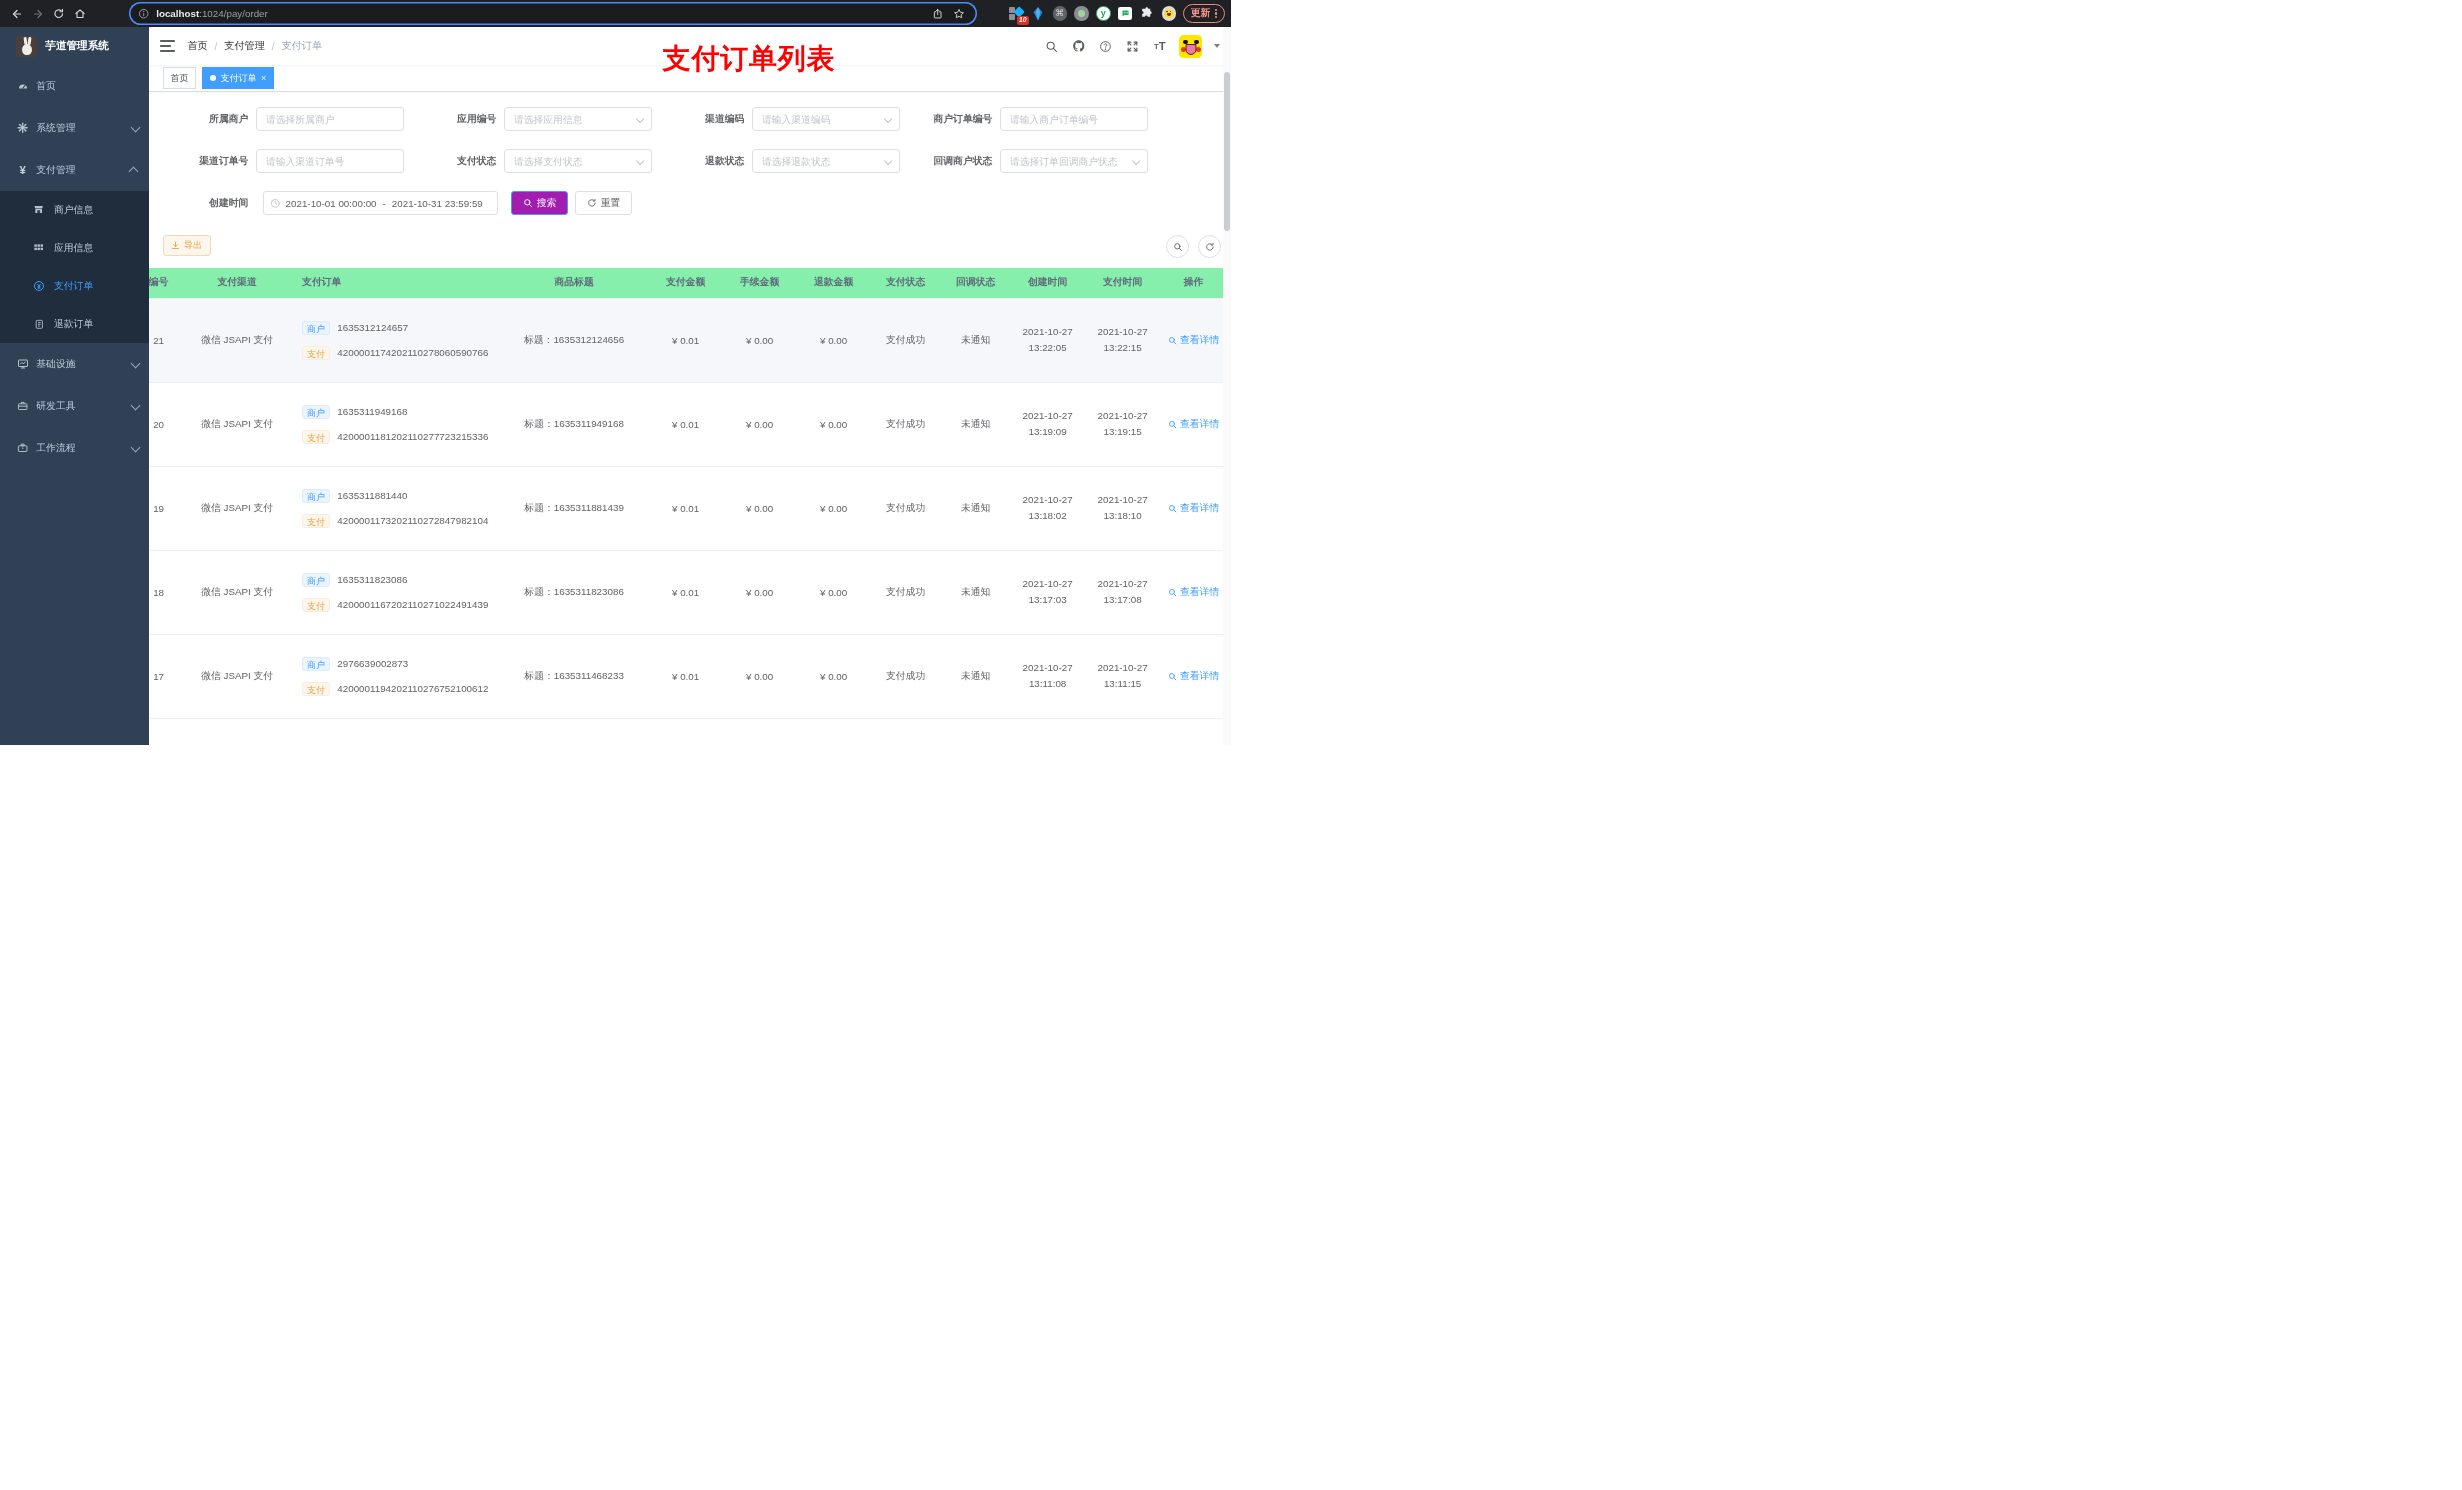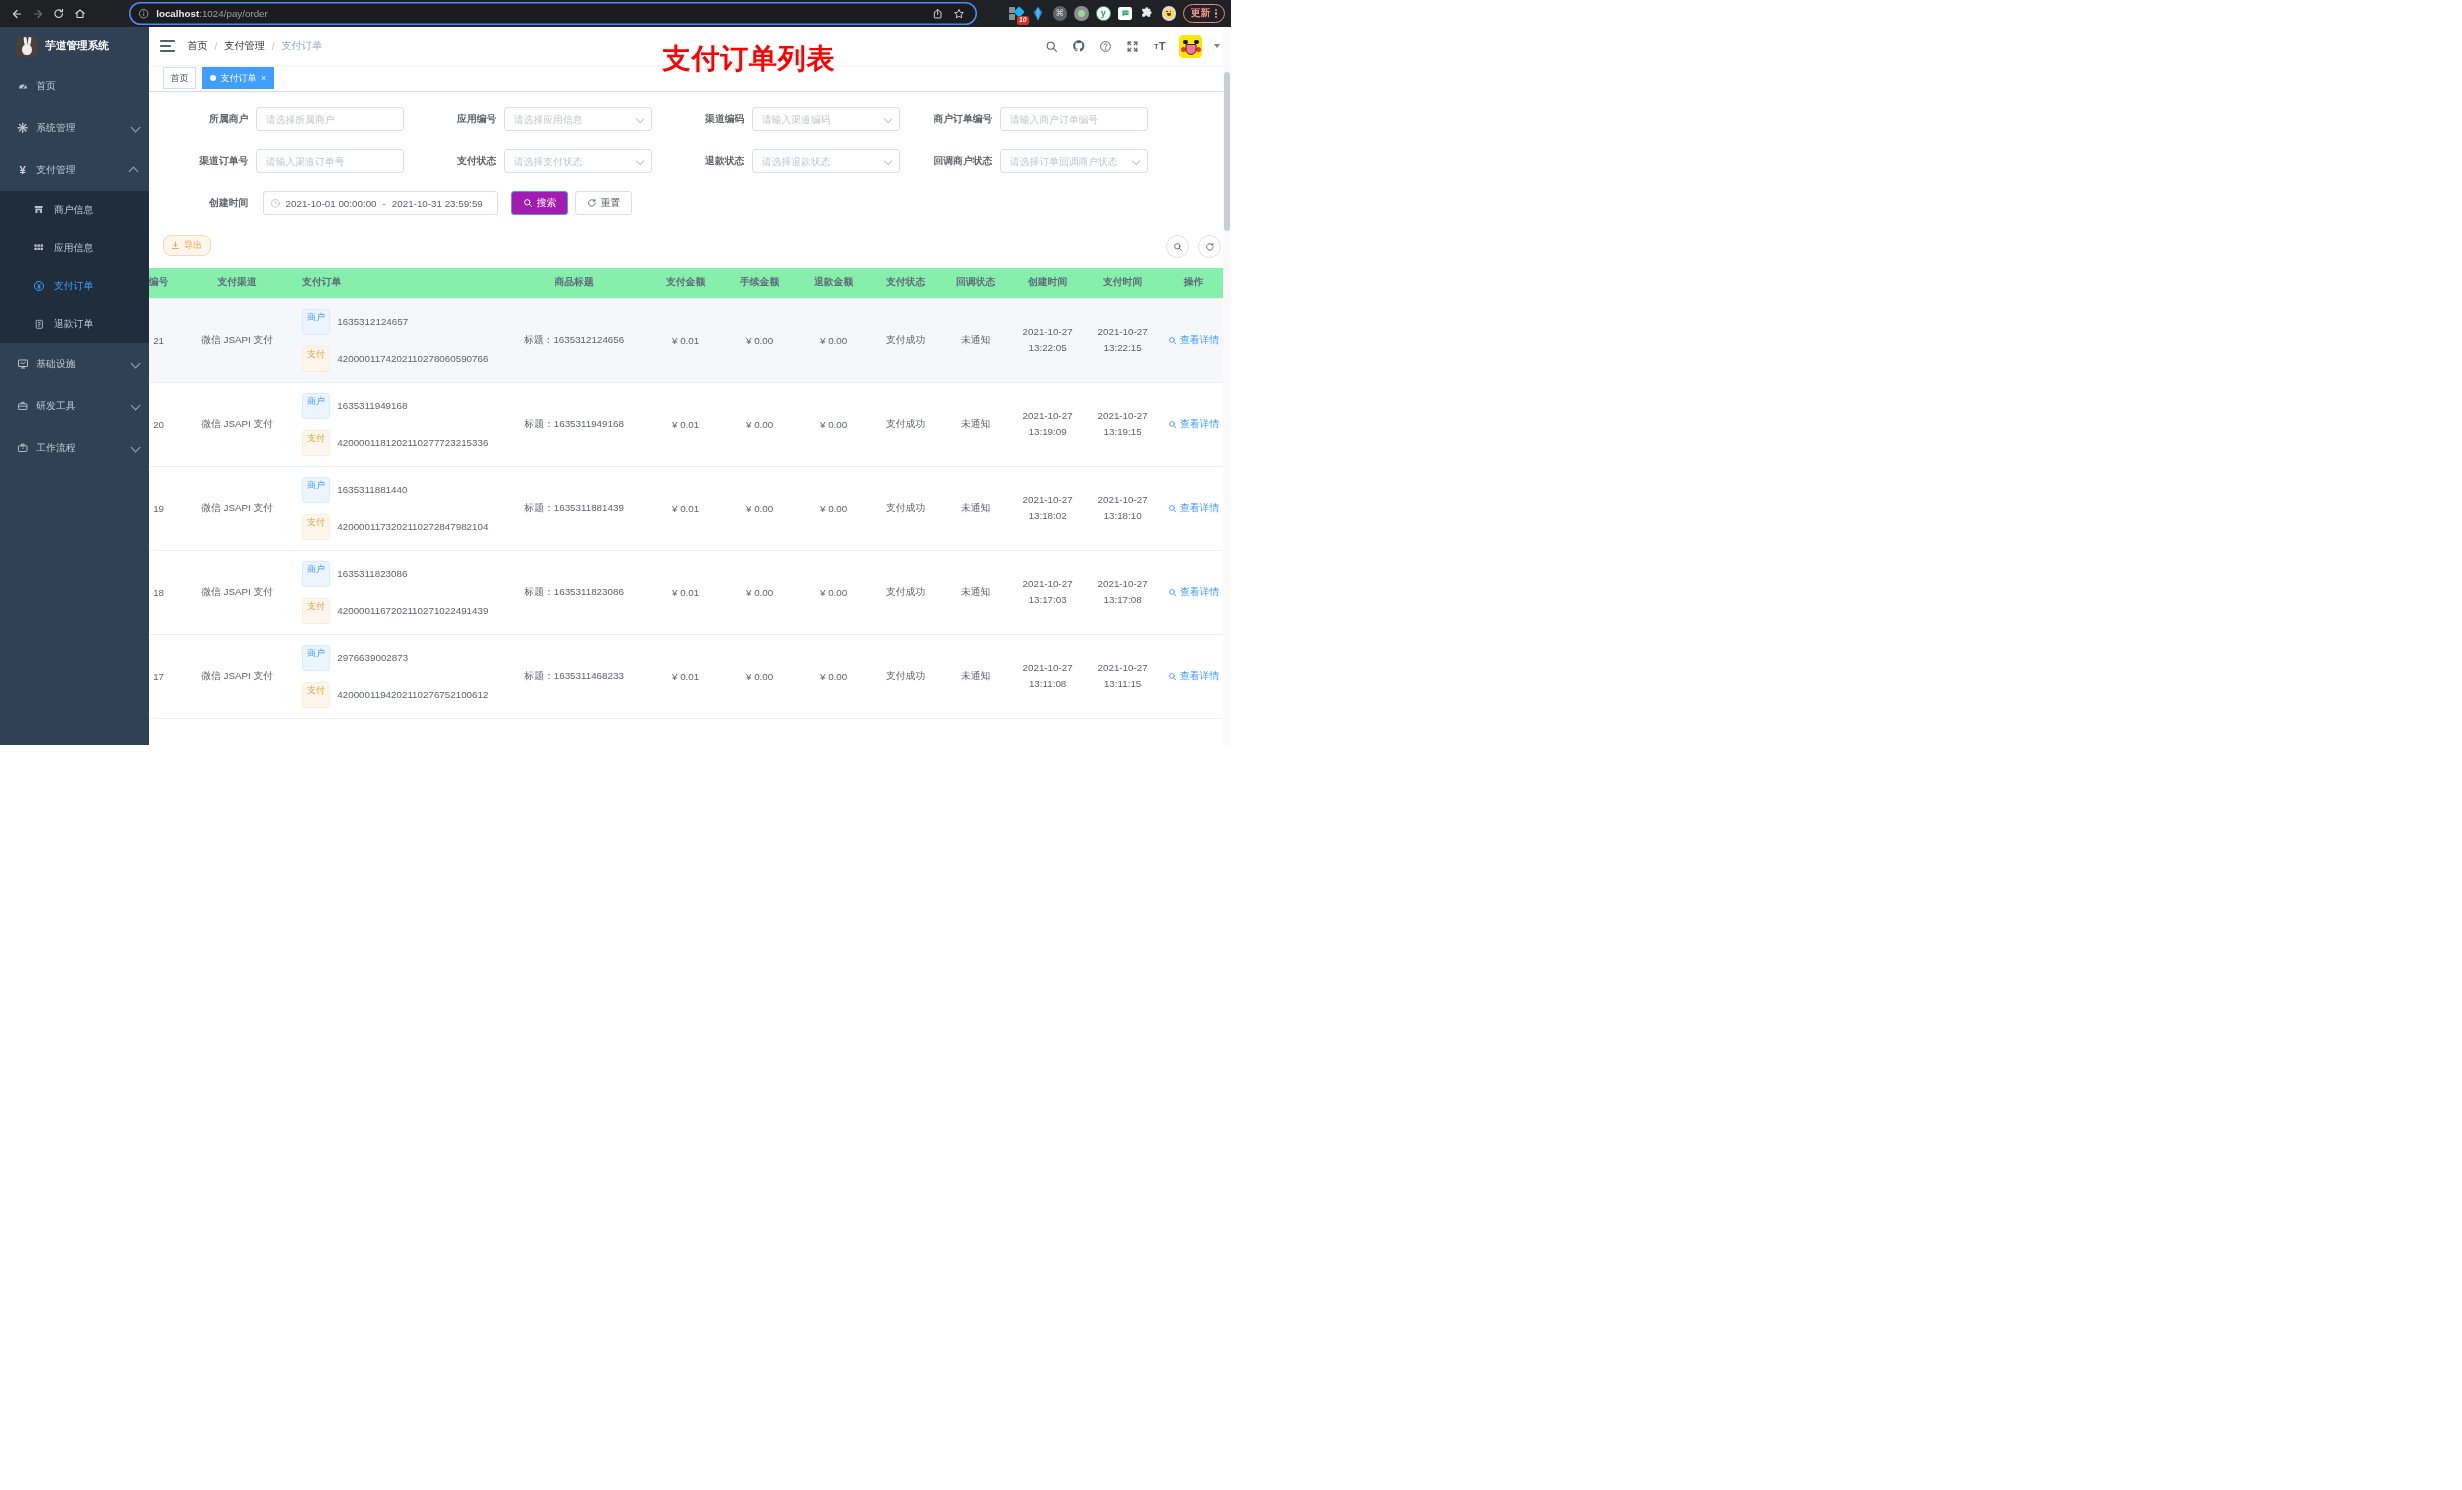--- a/index.html
+++ b/index.html
@@ -102,39 +102,39 @@
     padding:0 6px;box-sizing:border-box;gap:4.5px;font-size:9.8px;color:#606266;cursor:pointer;}
   .date-range .dash{color:#606266;padding:0 1.5px;}
   .btn{height:24px;border-radius:3px;font-size:9.8px;display:inline-flex;align-items:center;justify-content:center;
     gap:3.8px;cursor:pointer;border:0.8px solid #DCDFE6;background:#fff;color:#606266;padding:0 10.6px;font-family:inherit;}
   .btn-primary{background:#a21caf;border-color:#409EFF;color:#fff;}
   .btn-search{margin-left:13px;}
   .btn-reset{margin-left:7.6px;}
 
   
   .toolbar{margin-top:20.4px;height:21px;display:flex;align-items:center;padding-left:5.3px;position:relative;}
-  .btn-export{height:21px;padding:0 7.6px;font-size:9px;background:#fdf6ec;border:0.8px solid #f5dab1;color:#e6a23c;border-radius:8px;
+  .btn-export{height:21px;padding:0 7.6px;font-size:9px;background:#fdf6ec;border:0.8px solid #f5dab1;color:#e6a23c;border-radius:3px;
     display:inline-flex;align-items:center;gap:3.8px;cursor:pointer;font-family:inherit;}
   .tool-circles{position:absolute;right:1.5px;top:0;display:flex;gap:9px;}
   .circle-btn{width:21px;height:21px;border-radius:50%;border:0.8px solid #dcdfe6;background:#fff;color:#606266;
     display:flex;align-items:center;justify-content:center;cursor:pointer;}
 
   
   :root{--cols:36px 121px 201px 151px 72px 76px 72px 72px 68px 76px 74px 68px;}
   .table-wrap{margin-top:11.4px;margin-left:-16.7px;width:1088px;font-size:9.8px;color:#606266;}
   .thead{display:grid;grid-template-columns:var(--cols);align-items:center;height:30px;background:#86efac;
     border-bottom:0.8px solid #EBEEF5;color:#5f6b7b;font-weight:700;}
   .thead .th{text-align:center;white-space:nowrap;}
   .thead .th.left{text-align:left;padding-left:4.5px;}
   .trow{display:grid;grid-template-columns:var(--cols);align-items:center;height:83px;border-bottom:0.8px solid #EBEEF5;background:#fff;}
   .tbody .trow:first-child{background:#F5F7FA;}
   .td{text-align:center;white-space:nowrap;}
   .c-order{display:flex;flex-direction:column;justify-content:center;gap:11.4px;padding-left:4.5px;text-align:left;height:100%;box-sizing:border-box;}
   .order-line{display:flex;align-items:center;gap:7.6px;}
-  .eltag{height:26px;line-height:15px;padding:0 3.8px;border-radius:3px;font-size:9px;box-sizing:border-box;display:inline-block;}
+  .eltag{height:14px;line-height:15px;padding:0 3.8px;border-radius:3px;font-size:9px;box-sizing:border-box;display:inline-block;}
   .tag-blue{background:#ecf5ff;border:0.8px solid #d9ecff;color:#409EFF;}
   .tag-yellow{background:#fdf6ec;border:0.8px solid #faecd8;color:#E6A23C;}
   .two-line div{line-height:16px;}
   .view-link{color:#409EFF;display:inline-flex;align-items:center;gap:3px;cursor:pointer;text-decoration:none;}
   .partial .c-order{padding-top:13.6px;}
 
   
   .scrollbar{position:absolute;right:0;top:27px;width:7.6px;bottom:0;background:#fafafa;z-index:20;}
   .scroll-thumb{position:absolute;left:0.8px;width:6px;top:45px;height:159px;border-radius:3px;background:#c9cdd1;}
 </style>

